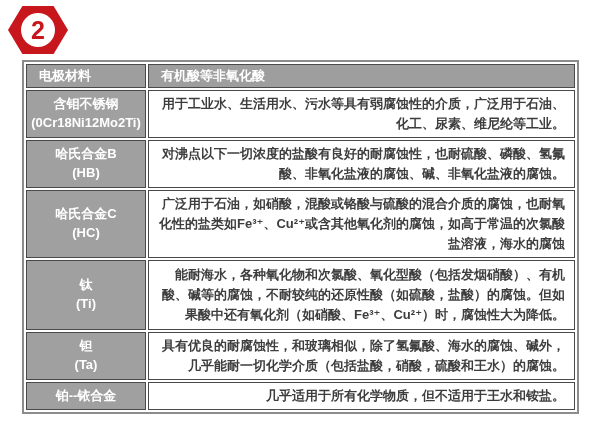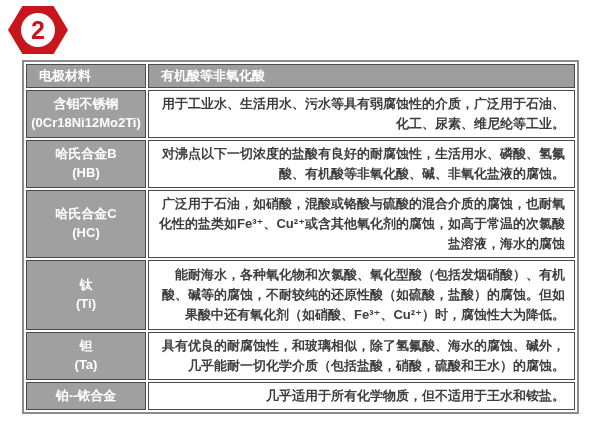--- a/index.html
+++ b/index.html
@@ -94,21 +94,21 @@
       <span class="material-spec">(0Cr18Ni12Mo2Ti)</span>
     </td>
     <td class="desc-cell">用于工业水、生活用水、污水等具有弱腐蚀性的介质，广泛用于石油、化工、尿素、维尼纶等工业。</td>
   </tr>
 
   <tr class="r2">
     <td class="material-cell">
       <span class="material-name">哈氏合金B</span>
       <span class="material-spec">(HB)</span>
     </td>
-    <td class="desc-cell">对沸点以下一切浓度的盐酸有良好的耐腐蚀性，生活用水、磷酸、氢氟酸、有机酸等非氧化酸、碱、非氧化盐液的腐蚀。</td>
+    <td class="desc-cell">对沸点以下一切浓度的盐酸有良好的耐腐蚀性，也耐硫酸、磷酸、氢氟酸、非氧化盐液的腐蚀、碱、非氧化盐液的腐蚀。</td>
   </tr>
 
   <tr class="r3">
     <td class="material-cell">
       <span class="material-name">哈氏合金C</span>
       <span class="material-spec">(HC)</span>
     </td>
     <td class="desc-cell">广泛用于石油，如硝酸，混酸或铬酸与硫酸的混合介质的腐蚀，也耐氧化性的盐类如Fe³⁺、Cu²⁺或含其他氧化剂的腐蚀，如高于常温的次氯酸盐溶液，海水的腐蚀</td>
   </tr>
 

